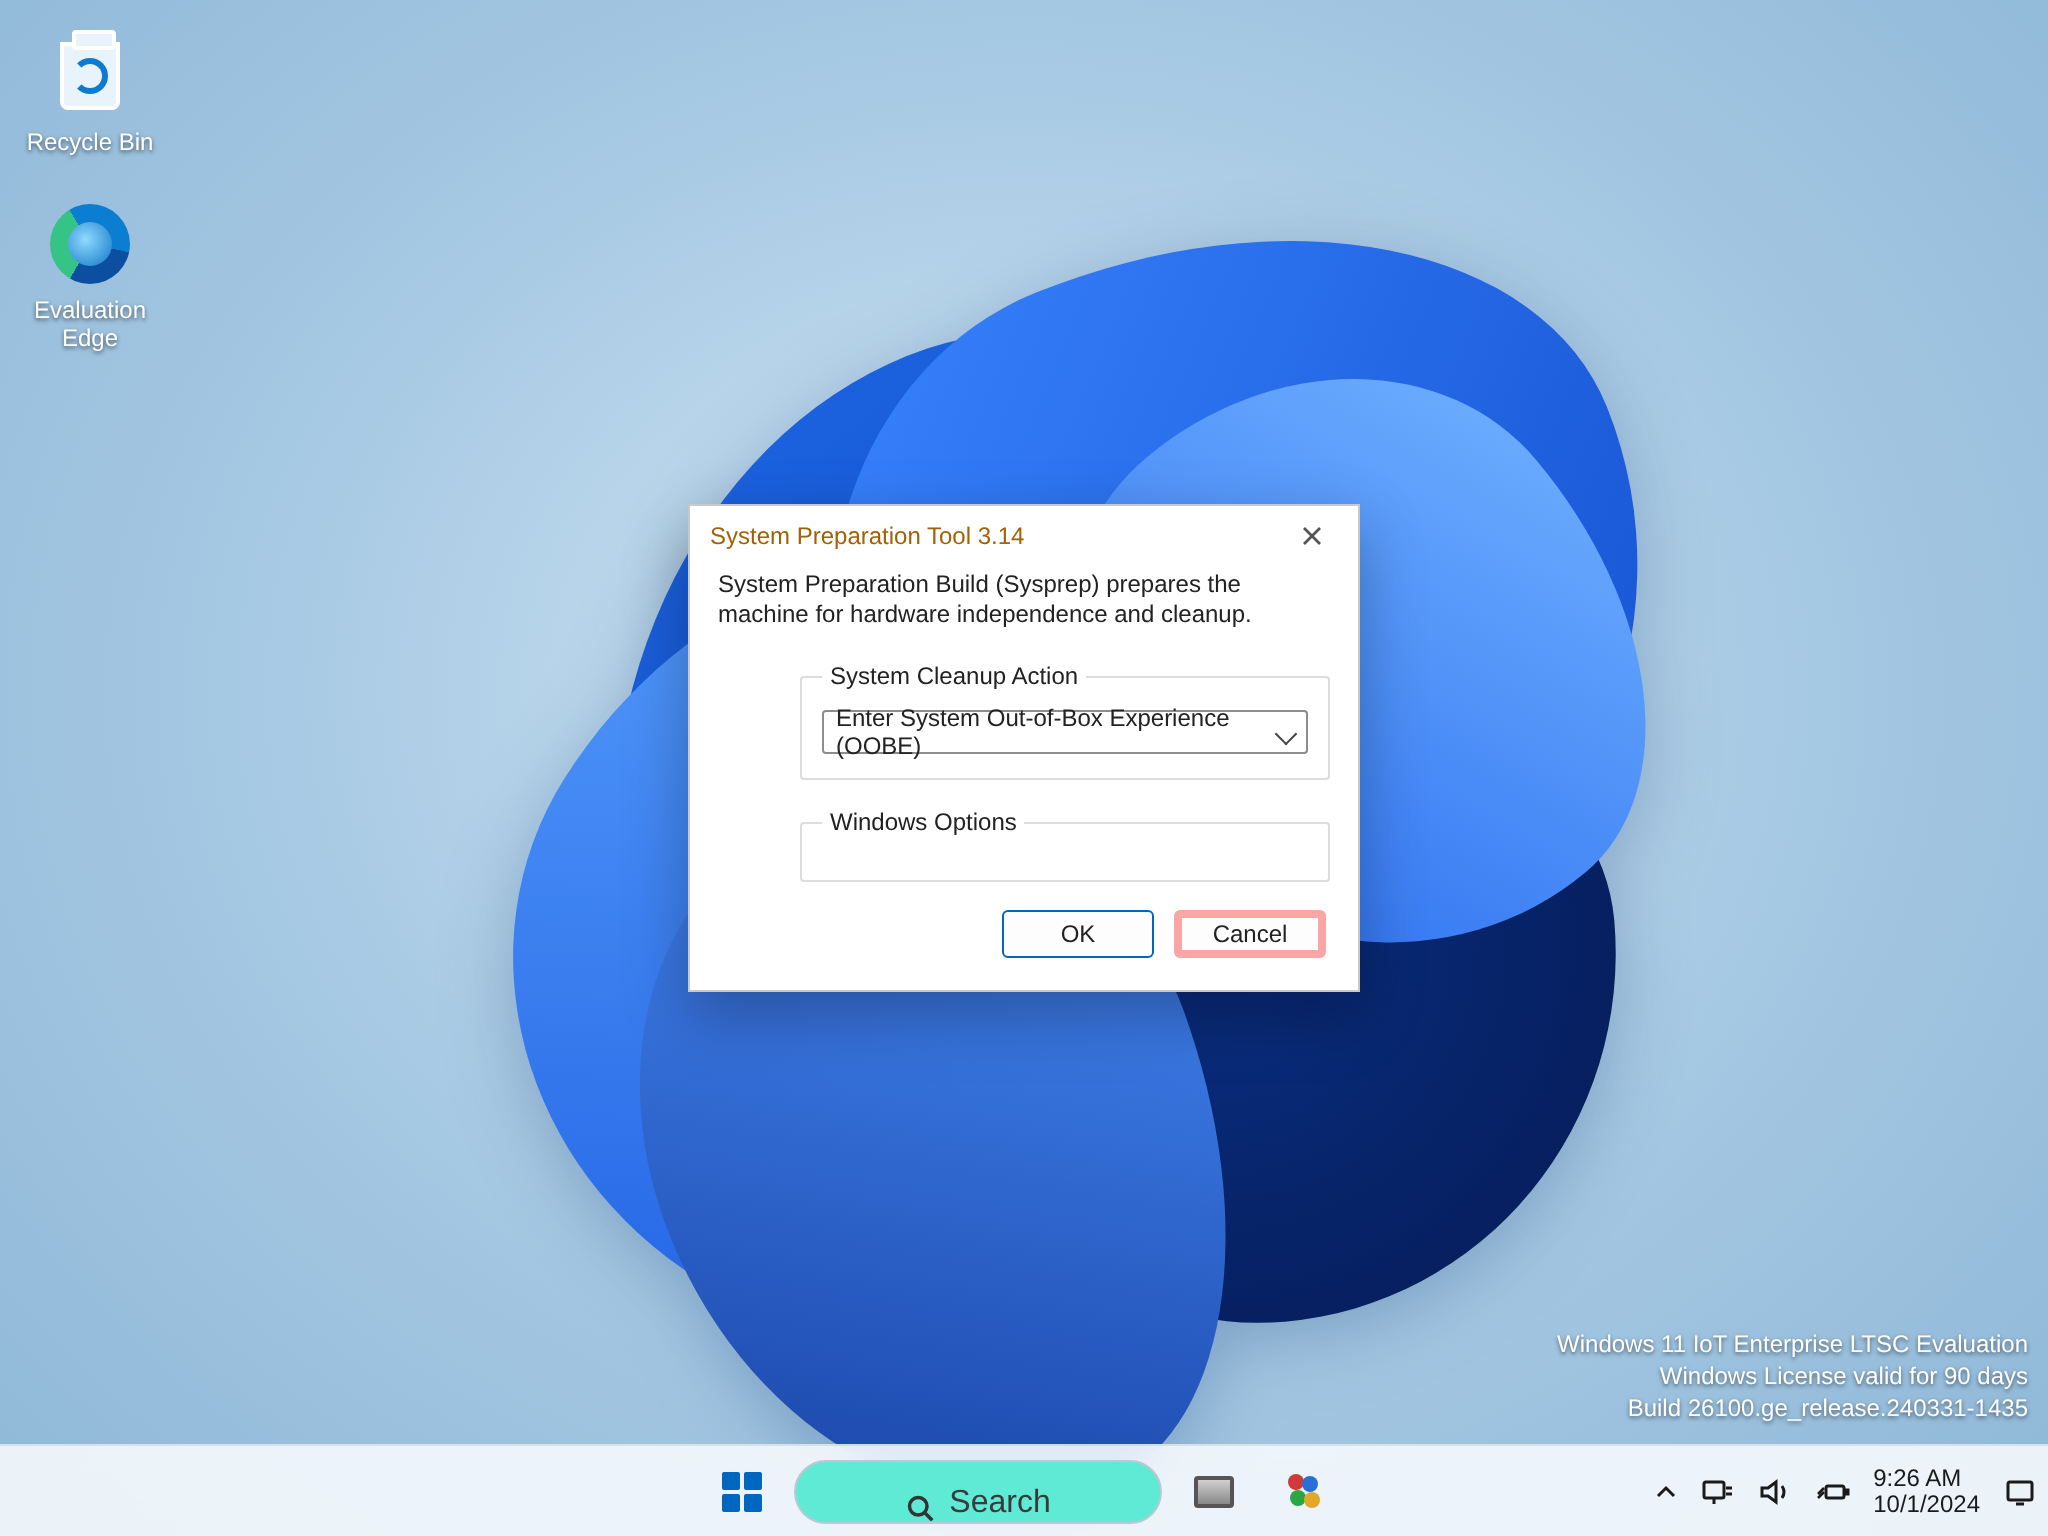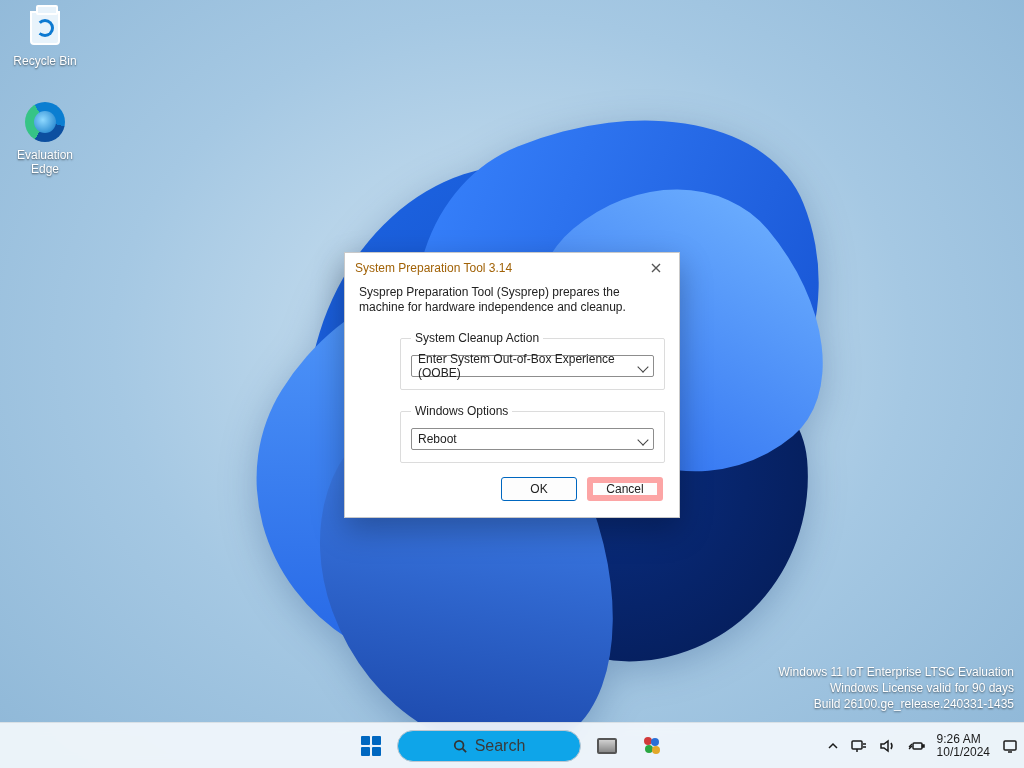--- a/index.html
+++ b/index.html
@@ -14,21 +14,21 @@
     .p1{left:140px;top:90px;width:480px;height:440px;background:linear-gradient(135deg,#1e66e6,#0a3daa);transform:rotate(8deg);}
     .p2{left:240px;top:40px;width:420px;height:380px;background:linear-gradient(135deg,#3a85ff,#134fcf);transform:rotate(-22deg);}
     .p3{left:90px;top:210px;width:420px;height:390px;background:linear-gradient(150deg,#5aa2ff,#1b5be0);transform:rotate(32deg);}
     .p4{left:310px;top:260px;width:330px;height:320px;background:radial-gradient(circle at 40% 40%,#0a2e82,#041a52);transform:rotate(-5deg);}
     .p5{left:360px;top:120px;width:300px;height:270px;background:linear-gradient(160deg,#6fb1ff,#2c6ef0);transform:rotate(50deg);}
     .p6{left:120px;top:360px;width:360px;height:280px;background:linear-gradient(120deg,#4a90ff,#163fa0);transform:rotate(70deg);}
 
     
     .dicon { position:absolute; width:78px; text-align:center; color:#fff; font-size:12px; text-shadow:0 1px 2px rgba(0,0,0,.6); cursor:default; }
     .dicon .glyph { width:44px; height:44px; margin:0 auto 4px; display:flex; align-items:center; justify-content:center; }
-    #recycle { left:6px; top:6px; }
+    #recycle { left:6px; top:16px; }
     #edge    { left:6px; top:100px; }
     .bin-body{width:30px;height:34px;border:2px solid #fff;border-radius:0 0 4px 4px;background:#e8f3fb;position:relative;}
     .bin-body::before{content:"";position:absolute;left:4px;top:-8px;width:18px;height:6px;border:2px solid #fff;border-radius:2px;background:#e8f3fb;}
     .recycle-arrows{position:absolute;left:4px;top:6px;width:18px;height:18px;border:3px solid #0e7ad1;border-radius:50%;border-left-color:transparent;}
     .edge-circ{width:40px;height:40px;border-radius:50%;background:conic-gradient(from 210deg,#36c486 0 33%,#0b7ed1 33% 70%,#0c4fa0 70% 100%);position:relative;}
     .edge-circ::after{content:"";position:absolute;left:9px;top:9px;width:22px;height:22px;border-radius:50%;background:radial-gradient(circle at 40% 40%,#8fd9ff,#1076c5);}
 
     
     #watermark{position:absolute;right:10px;bottom:56px;text-align:right;color:#fff;font-size:12px;line-height:16px;text-shadow:0 1px 2px rgba(0,0,0,.55);}
 
@@ -40,31 +40,31 @@
     #dlg .closebtn svg{width:10px;height:10px;stroke:#555;stroke-width:1.4;}
     #dlg .body{padding:2px 14px 16px;}
     #dlg .desc{line-height:15px;margin-bottom:16px;}
     fieldset{border:1px solid #dcdcdc;border-radius:2px;padding:10px 10px 12px;margin-bottom:14px;margin-left:41px;}
     legend{padding:0 4px;color:#222;}
     .combo{position:relative;height:22px;border:1px solid #8d8d8d;border-radius:2px;background:#fff;display:flex;align-items:center;padding:0 22px 0 6px;}
     .combo .chev{position:absolute;right:6px;top:7px;width:8px;height:8px;border-right:1.3px solid #444;border-bottom:1.3px solid #444;transform:rotate(45deg);}
     .chk{display:flex;align-items:center;gap:6px;margin:8px 0 0 14px;}
     .chk .box{width:13px;height:13px;border:1px solid #7a7a7a;border-radius:2px;background:#fff;}
     .dlg-buttons{display:flex;gap:10px;justify-content:flex-end;padding-right:2px;}
-    .winbtn{min-width:76px;height:24px;border:6px solid #fca5a5;border-radius:3px;background:#fdfdfd;font-size:12px;display:flex;align-items:center;justify-content:center;}
+    .winbtn{min-width:76px;height:24px;border:4px solid #fca5a5;border-radius:3px;background:#fdfdfd;font-size:12px;display:flex;align-items:center;justify-content:center;}
     .winbtn.default{border:1.4px solid #0067c0;}
 
     
     #taskbar{position:absolute;left:0;right:0;bottom:0;height:46px;background:rgba(243,247,252,.92);border-top:1px solid rgba(0,0,0,.08);display:flex;align-items:center;backdrop-filter:blur(6px);}
     #tb-center{position:absolute;left:50%;transform:translateX(-50%);display:flex;align-items:center;gap:6px;}
     .tbitem{height:38px;border-radius:4px;display:flex;align-items:center;justify-content:center;}
     #start{width:40px;}
     .winlogo{width:20px;height:20px;display:grid;grid-template-columns:1fr 1fr;grid-template-rows:1fr 1fr;gap:2px;}
     .winlogo span{background:#0067c0;border-radius:1px;}
-    #searchpill{width:184px;height:32px;border:1px solid #bfc7d0;background:#0ea5e9;border-radius:16px;display:flex;align-items:center;gap:8px;padding:0 12px;color:#3a3a3a;}
+    #searchpill{width:184px;height:32px;border:1px solid #bfc7d0;background:#5eead4;border-radius:16px;display:flex;align-items:flex-end;gap:8px;padding:0 12px;color:#3a3a3a;}
     #searchpill svg{width:14px;height:14px;stroke:#333;stroke-width:2;fill:none;}
     .tbicon{width:40px;}
     .tv{width:20px;height:16px;border:2px solid #555;border-radius:2px;position:relative;background:linear-gradient(#d0d0d0,#888);}
     .bug{width:18px;height:18px;position:relative;}
     .bug .c{position:absolute;width:8px;height:8px;border-radius:50%;}
     .bug .a{left:0;top:0;background:#d23a3a;} .bug .b{left:7px;top:1px;background:#2a6fd6;}
     .bug .d{left:1px;top:8px;background:#2aa742;} .bug .e{left:8px;top:9px;background:#e2a82a;}
 
     #tray{position:absolute;right:6px;display:flex;align-items:center;gap:12px;color:#1a1a1a;font-size:12px;}
     #tray svg{stroke:#1a1a1a;stroke-width:1.5;fill:none;}
@@ -113,36 +113,32 @@
   <div id="dlg">
     <div class="titlebar">
       <div class="t">System Preparation Tool 3.14</div>
       <div class="closebtn">
         <svg viewBox="0 0 10 10">
             <path d="M1 1 L9 9 M9 1 L1 9"></path>
           </svg>
       </div>
     </div>
     <div class="body">
-      <div class="desc">Sysprep Preparation Tool (Sysprep) prepares the machine for hardware independence and cleanup.</div>
+      <div class="desc">System Preparation Build (Sysprep) prepares the machine for hardware independence and cleanup.</div>
 
       <fieldset>
         <legend>System Cleanup Action</legend>
         <div class="combo">
           <span>Enter System Out-of-Box Experience (OOBE)</span>
           <span class="chev"></span>
         </div>
       </fieldset>
 
       <fieldset>
         <legend>Windows Options</legend>
-        <div class="combo">
-          <span>Reboot</span>
-          <span class="chev"></span>
-        </div>
       </fieldset>
 
       <div class="dlg-buttons">
         <div class="winbtn default">
             <span>OK</span>
           </div>
         <div class="winbtn">
             <span>Cancel</span>
           </div>
       </div>

